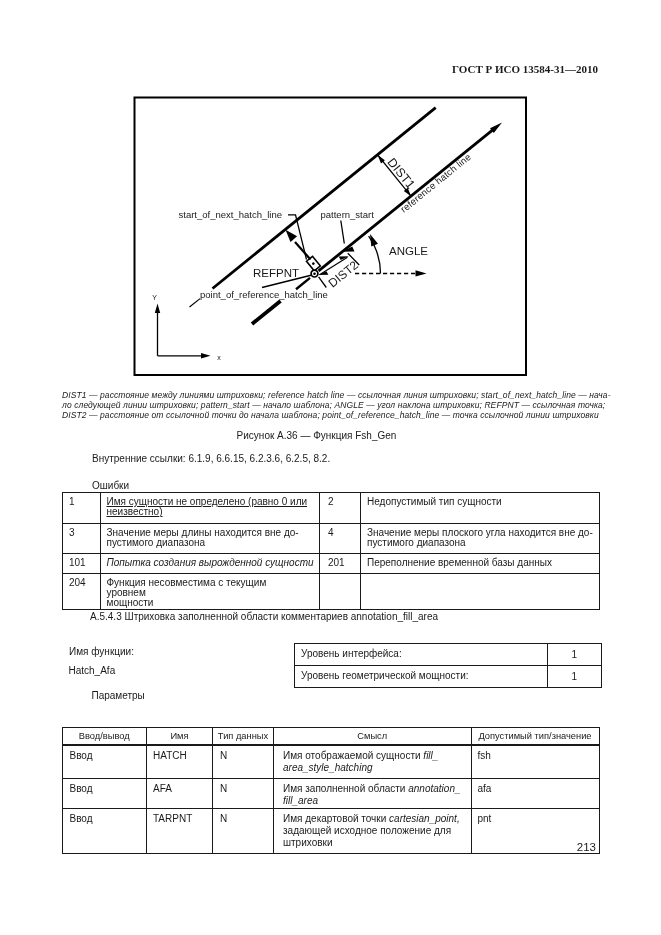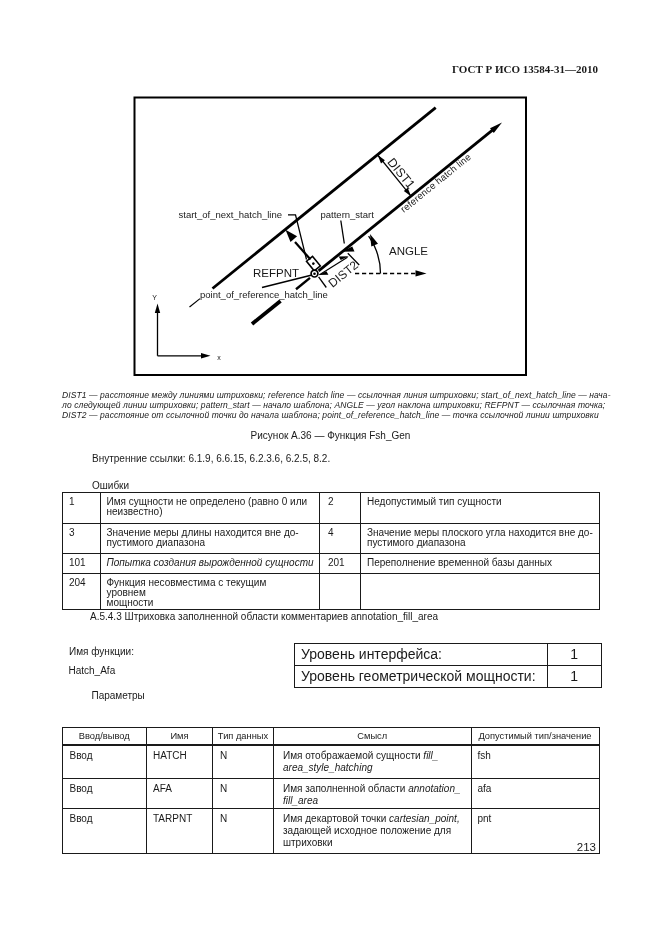--- a/index.html
+++ b/index.html
@@ -74,37 +74,37 @@
   <text x="178.5" y="218" font-size="9.5" fill="#1a1a1a">start_of_next_hatch_line</text>
   <text x="320.5" y="217.5" font-size="9.5" fill="#1a1a1a">pattern_start</text>
   <text x="253" y="276.5" font-size="11.5" fill="#1a1a1a">REFPNT</text>
   <text x="389" y="255" font-size="11.5" fill="#1a1a1a">ANGLE</text>
   <text x="200" y="297.5" font-size="9.5" fill="#1a1a1a">point_of_reference_hatch_line</text>
 </svg>
 </div>
 
 <div class="abs it" style="left:62px;top:389.5px;font-size:8.5px;line-height:10.2px;letter-spacing:0.09px;white-space:nowrap;">DIST1 — расстояние между линиями штриховки; reference hatch line — ссылочная линия штриховки; start_of_next_hatch_line — нача-<br>ло следующей линии штриховки; pattern_start — начало шаблона; ANGLE — угол наклона штриховки; REFPNT — ссылочная точка;<br>DIST2 — расстояние от ссылочной точки до начала шаблона; point_of_reference_hatch_line — точка ссылочной линии штриховки</div>
 
-<div class="abs" style="left:62px;top:429.5px;width:537px;text-align:center;">Рисунок А.36 — Функция Fsh_Gen</div>
+<div class="abs" style="left:48px;top:429.5px;width:537px;text-align:center;">Рисунок А.36 — Функция Fsh_Gen</div>
 
 <div class="abs" style="left:92px;top:453px;">Внутренние ссылки: 6.1.9, 6.6.15, 6.2.3.6, 6.2.5, 8.2.</div>
 
 <div class="abs" style="left:92px;top:480px;">Ошибки</div>
 
 <table class="abs" style="left:62px;top:492px;width:537px;font-size:10px;line-height:10.2px;">
   <colgroup>
       <col style="width:37.5px">
       <col style="width:219.5px">
       <col style="width:41px">
       <col style="width:239px">
     </colgroup>
   <tbody>
       <tr style="height:31px;">
     <td style="padding:4px 2px 0 6px;">1</td>
-    <td style="padding:4px 4px 0 6px;">Имя сущности не определено (равно 0 или<br>неизвестно)</td>
+    <td style="padding:4px 4px 0 6px;text-decoration:underline;">Имя сущности не определено (равно 0 или<br>неизвестно)</td>
     <td style="padding:4px 2px 0 8px;">2</td>
     <td style="padding:4px 4px 0 6px;">Недопустимый тип сущности</td>
   </tr>
   <tr style="height:30px;">
     <td style="padding:4px 2px 0 6px;">3</td>
     <td style="padding:4px 4px 0 6px;">Значение меры длины находится вне до-<br>пустимого диапазона</td>
     <td style="padding:4px 2px 0 8px;">4</td>
     <td style="padding:4px 4px 0 6px;">Значение меры плоского угла находится вне до-<br>пустимого диапазона</td>
   </tr>
   <tr style="height:20px;">
@@ -120,21 +120,21 @@
     <td style="padding:4px 4px 0 6px;"></td>
   </tr>
 </tbody>
   </table>
 
 <div class="abs" style="left:90px;top:610.5px;">А.5.4.3 Штриховка заполненной области комментариев annotation_fill_area</div>
 
 <div class="abs" style="left:69px;top:646px;">Имя функции:</div>
 <div class="abs" style="left:68.5px;top:665px;text-align:right;">Hatch_Afa</div>
 
-<table class="abs" style="left:294px;top:643px;width:306.5px;font-size:14px;">
+<table class="abs" style="left:294px;top:643px;width:306.5px;font-size:10px;">
   <colgroup>
       <col style="width:253px">
       <col style="width:53.5px">
     </colgroup>
   <tbody>
       <tr style="height:21.5px;">
         <td style="vertical-align:middle;padding-left:6px;padding-bottom:2px;">Уровень интерфейса:</td>
         <td style="vertical-align:middle;text-align:center;">1</td>
       </tr>
   <tr style="height:22px;">

